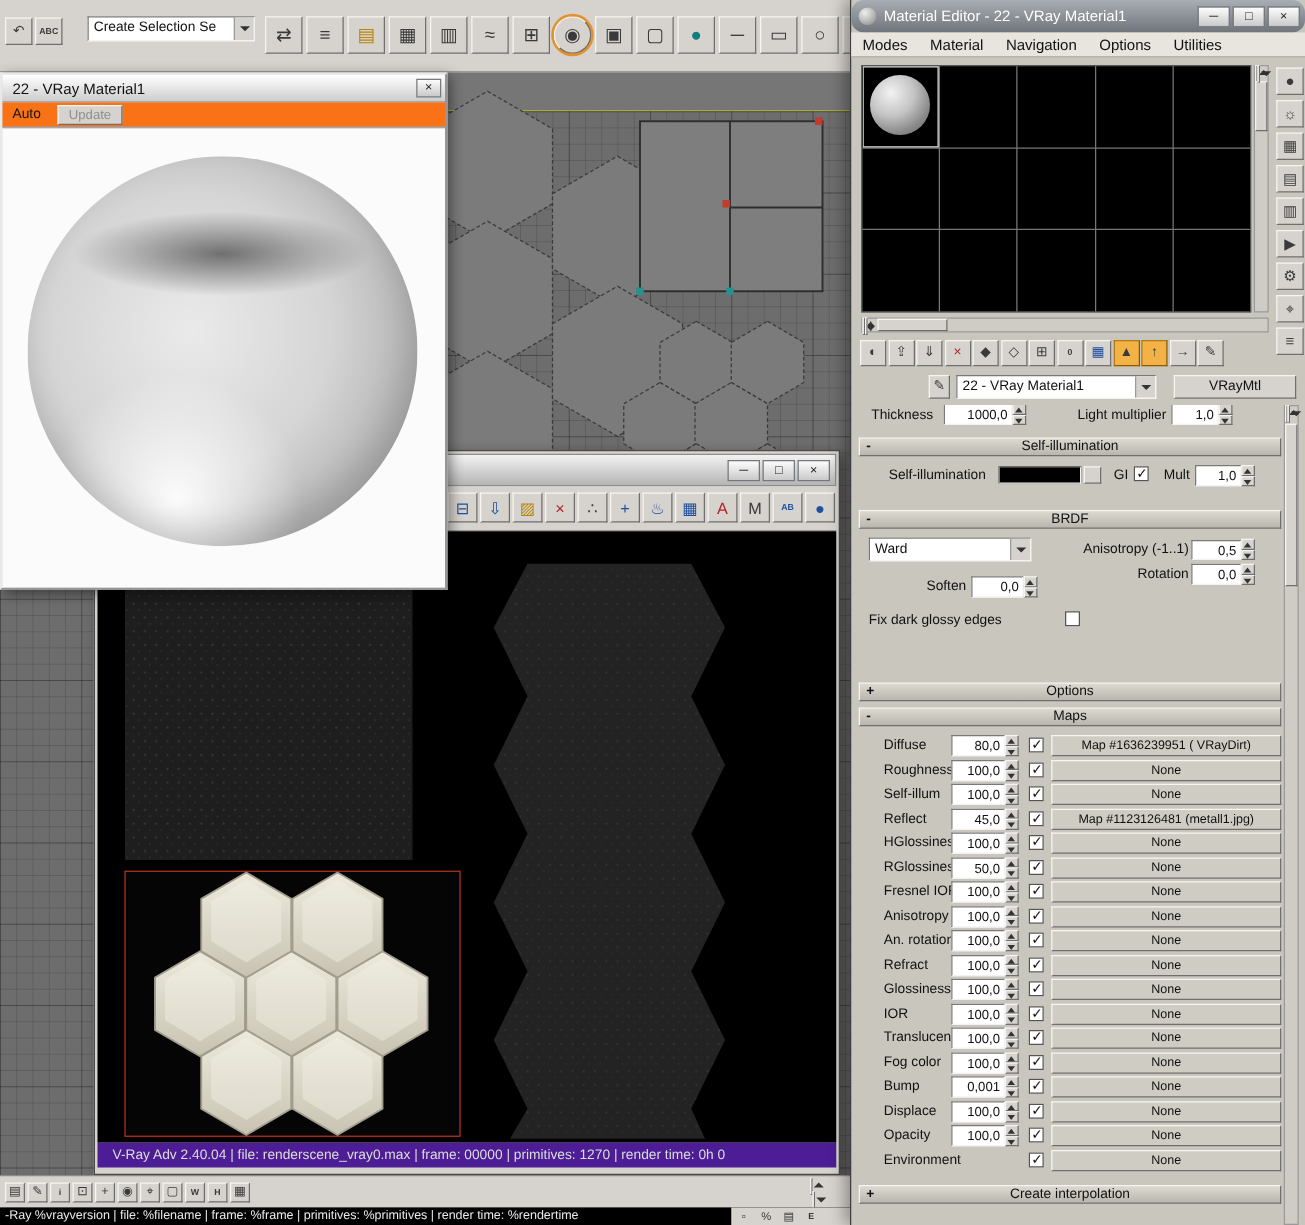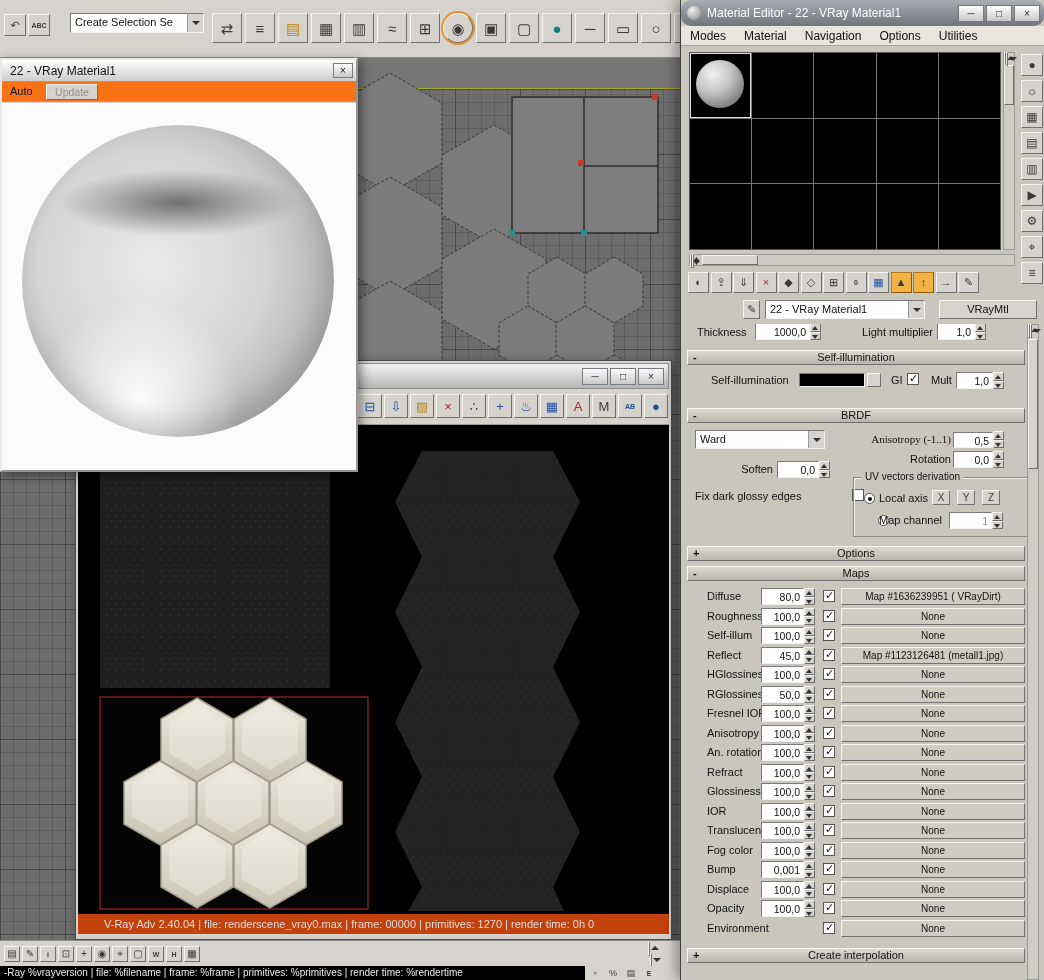--- a/index.html
+++ b/index.html
@@ -61,21 +61,21 @@
 background-image:linear-gradient(rgba(0,0,0,.13) 1px,transparent 1px),linear-gradient(90deg,rgba(0,0,0,.13) 1px,transparent 1px),linear-gradient(rgba(0,0,0,.22) 1px,transparent 1px),linear-gradient(90deg,rgba(0,0,0,.22) 1px,transparent 1px);
 background-size:13px 13px,13px 13px,65px 65px,65px 65px;}
 
 
 #vfb{position:absolute;left:75px;top:360px;width:597px;height:580px;background:#d6d3ce;border:1px solid #4a4a4a;padding:2px;z-index:2;box-shadow:3px 3px 10px rgba(0,0,0,.4);}
 #vfb-title{height:26px;background:linear-gradient(#f2f2f2,#b5b5b5);border:1px solid #8d8d8d;display:flex;align-items:center;justify-content:flex-end;padding-right:4px;}
 #vfb-toolbar{position:relative;height:36px;background:#d6d3ce;border-bottom:1px solid #9a9a9a;}
 #vfb-icons{position:absolute;left:280px;top:5px;display:flex;gap:2px;}
 #vfb-icons .icon{width:24px;height:24px;font-size:13px;}
 #vfb-canvas{position:relative;height:489px;background:#000;overflow:hidden;}
-#vfb-status{height:20px;background:#c2410c;color:#ddd;font-size:11px;line-height:20px;padding-left:26px;white-space:nowrap;overflow:hidden;}
+#vfb-status{height:20px;background:#4c1d95;color:#ddd;font-size:11px;line-height:20px;padding-left:12px;white-space:nowrap;overflow:hidden;}
 
 
 #preview{position:absolute;left:0;top:58px;width:358px;height:414px;background:#d6d3ce;border:2px outset #e9e9e9;box-shadow:3px 3px 10px rgba(0,0,0,.45);z-index:3;}
 #preview-title{height:22px;background:linear-gradient(#ffffff,#cdcdcd);border-bottom:1px solid #9a9a9a;display:flex;align-items:center;padding:0 3px 0 8px;font-size:12px;}
 #preview-controls{height:20px;background:#f97316;border-bottom:1px solid #9a9a9a;position:relative;}
 #preview-canvas{position:absolute;left:0;top:43px;right:0;bottom:0;background:#fbfbfb;}
 #big-sphere{position:absolute;left:20px;top:22px;width:312px;height:312px;border-radius:50%;
 background:
  radial-gradient(circle at 38% 88%, rgba(255,255,255,.95) 0%, rgba(255,255,255,0) 30%),
  radial-gradient(170px 48px at 50% 25%, rgba(100,100,100,.9) 0%, rgba(100,100,100,0) 70%),
@@ -542,21 +542,21 @@
 
     
     <div class="roll" style="top:408px;">
       <span class="sign">-</span>
       <span>BRDF</span>
     </div>
     <div class="a dd" style="left:14px;top:430px;width:130px;height:19px;">
       <span class="dtext">Ward</span>
       <span class="dbtn"></span>
     </div>
-    <span class="a lbl r" style="left:150px;top:433px;width:120px;font-family:Liberation Serif, serif;">Anisotropy (-1..1)</span>
+    <span class="a lbl r" style="left:150px;top:433px;width:120px;">Anisotropy (-1..1)</span>
     <span class="a sb" style="left:272px;top:431px;width:40px;align-items:center;">
         <i class="val">0,5</i>
       </span>
     <span class="a spin" style="left:312px;top:431px;">
         <b class="u"></b>
         <b class="d"></b>
       </span>
     <span class="a lbl r" style="left:150px;top:453px;width:120px;">Rotation</span>
     <span class="a sb" style="left:272px;top:451px;width:40px;">
         <i class="val">0,0</i>
@@ -568,37 +568,20 @@
     <span class="a lbl r" style="left:36px;top:463px;width:56px;">Soften</span>
     <span class="a sb" style="left:96px;top:461px;width:42px;">
         <i class="val">0,0</i>
       </span>
     <span class="a spin" style="left:138px;top:461px;">
         <b class="u"></b>
         <b class="d"></b>
       </span>
     <span class="a lbl" style="left:14px;top:490px;">Fix dark glossy edges</span>
     <span class="a chk" style="left:156px;top:489px;"></span>
-    <div class="a groupbox" style="left:172px;top:477px;width:178px;height:60px;">
-      <span class="legend">UV vectors derivation</span>
-      <span class="a radio on" style="left:10px;top:15px;"></span>
-      <span class="a lbl" style="left:25px;top:14px;">Local axis</span>
-      <span class="a icon xyz raised" style="left:78px;top:12px;">X</span>
-      <span class="a icon xyz raised" style="left:103px;top:12px;">Y</span>
-      <span class="a icon xyz raised" style="left:128px;top:12px;">Z</span>
-      <span class="a radio" style="left:10px;top:37px;"></span>
-      <span class="a lbl" style="left:25px;top:36px;">Map channel</span>
-      <span class="a sb gray" style="left:95px;top:34px;width:43px;">
-          <i class="val">1</i>
-        </span>
-      <span class="a spin" style="left:138px;top:34px;">
-          <b class="u"></b>
-          <b class="d"></b>
-        </span>
-    </div>
 
     
     <div class="roll" style="top:546px;">
       <span class="sign">+</span>
       <span>Options</span>
     </div>
 
     
     <div class="roll" style="top:566px;">
       <span class="sign">-</span>

